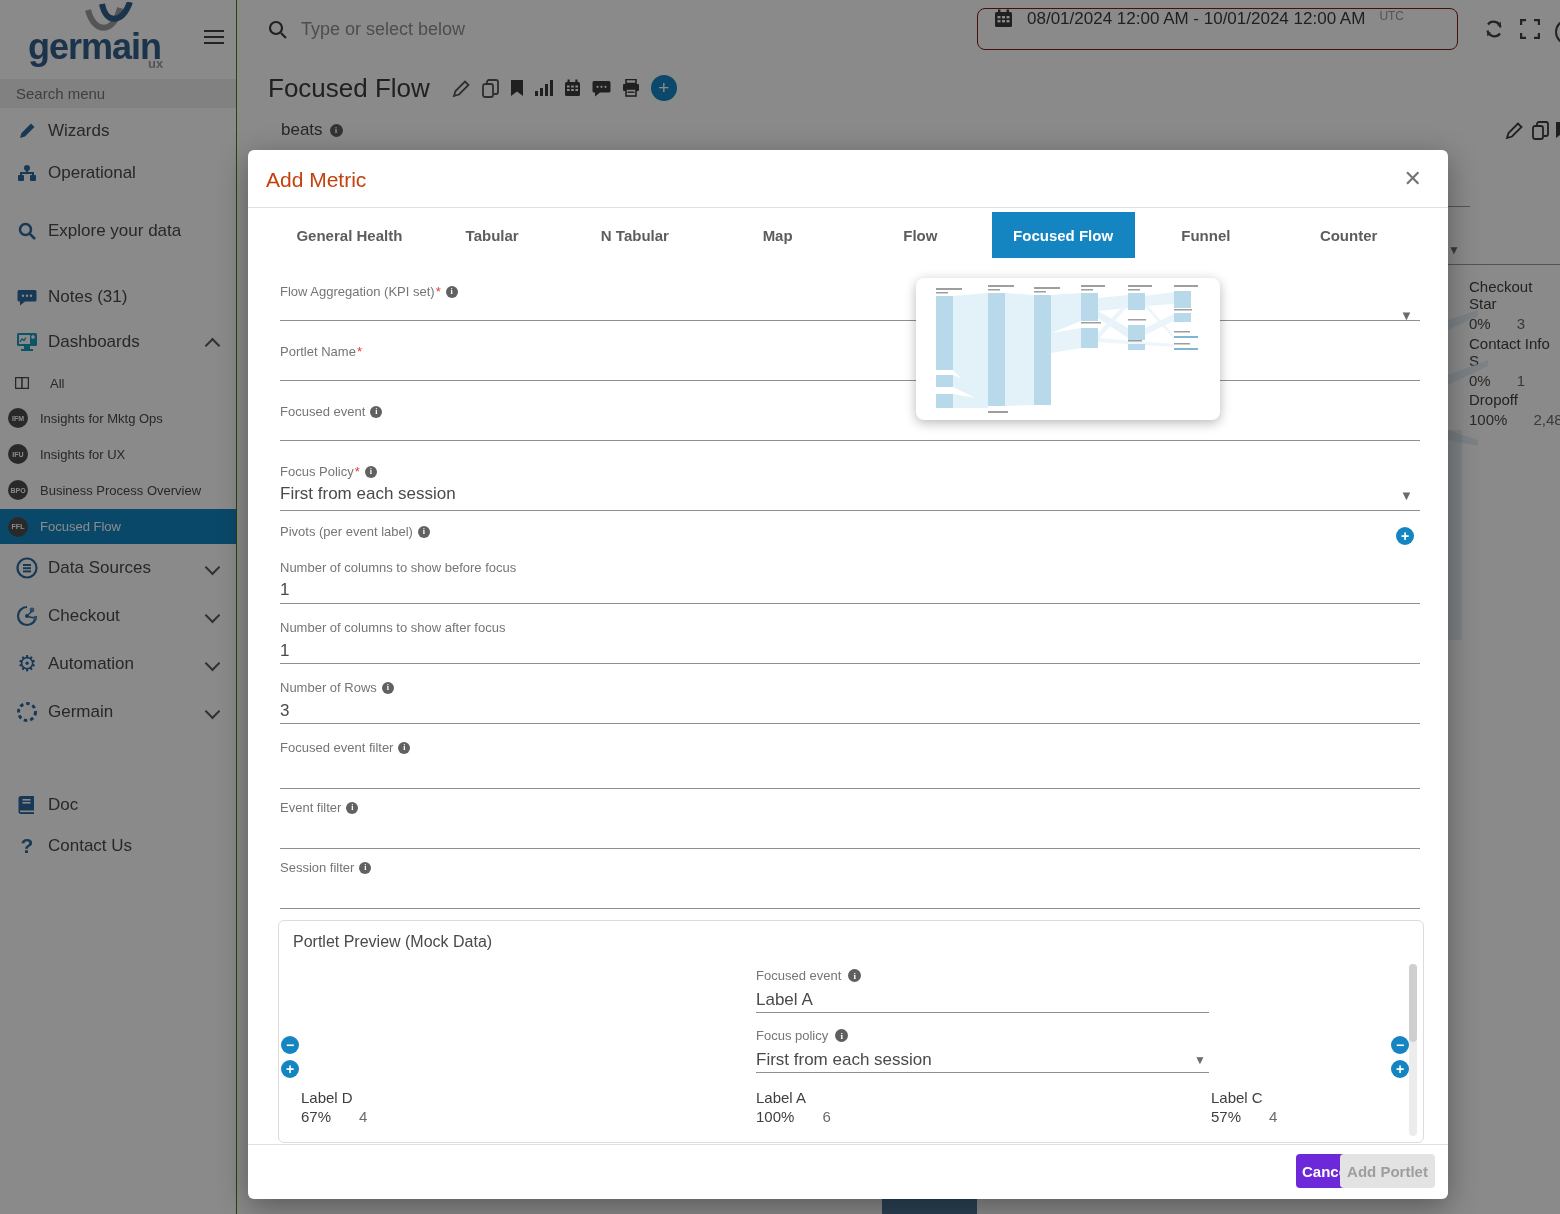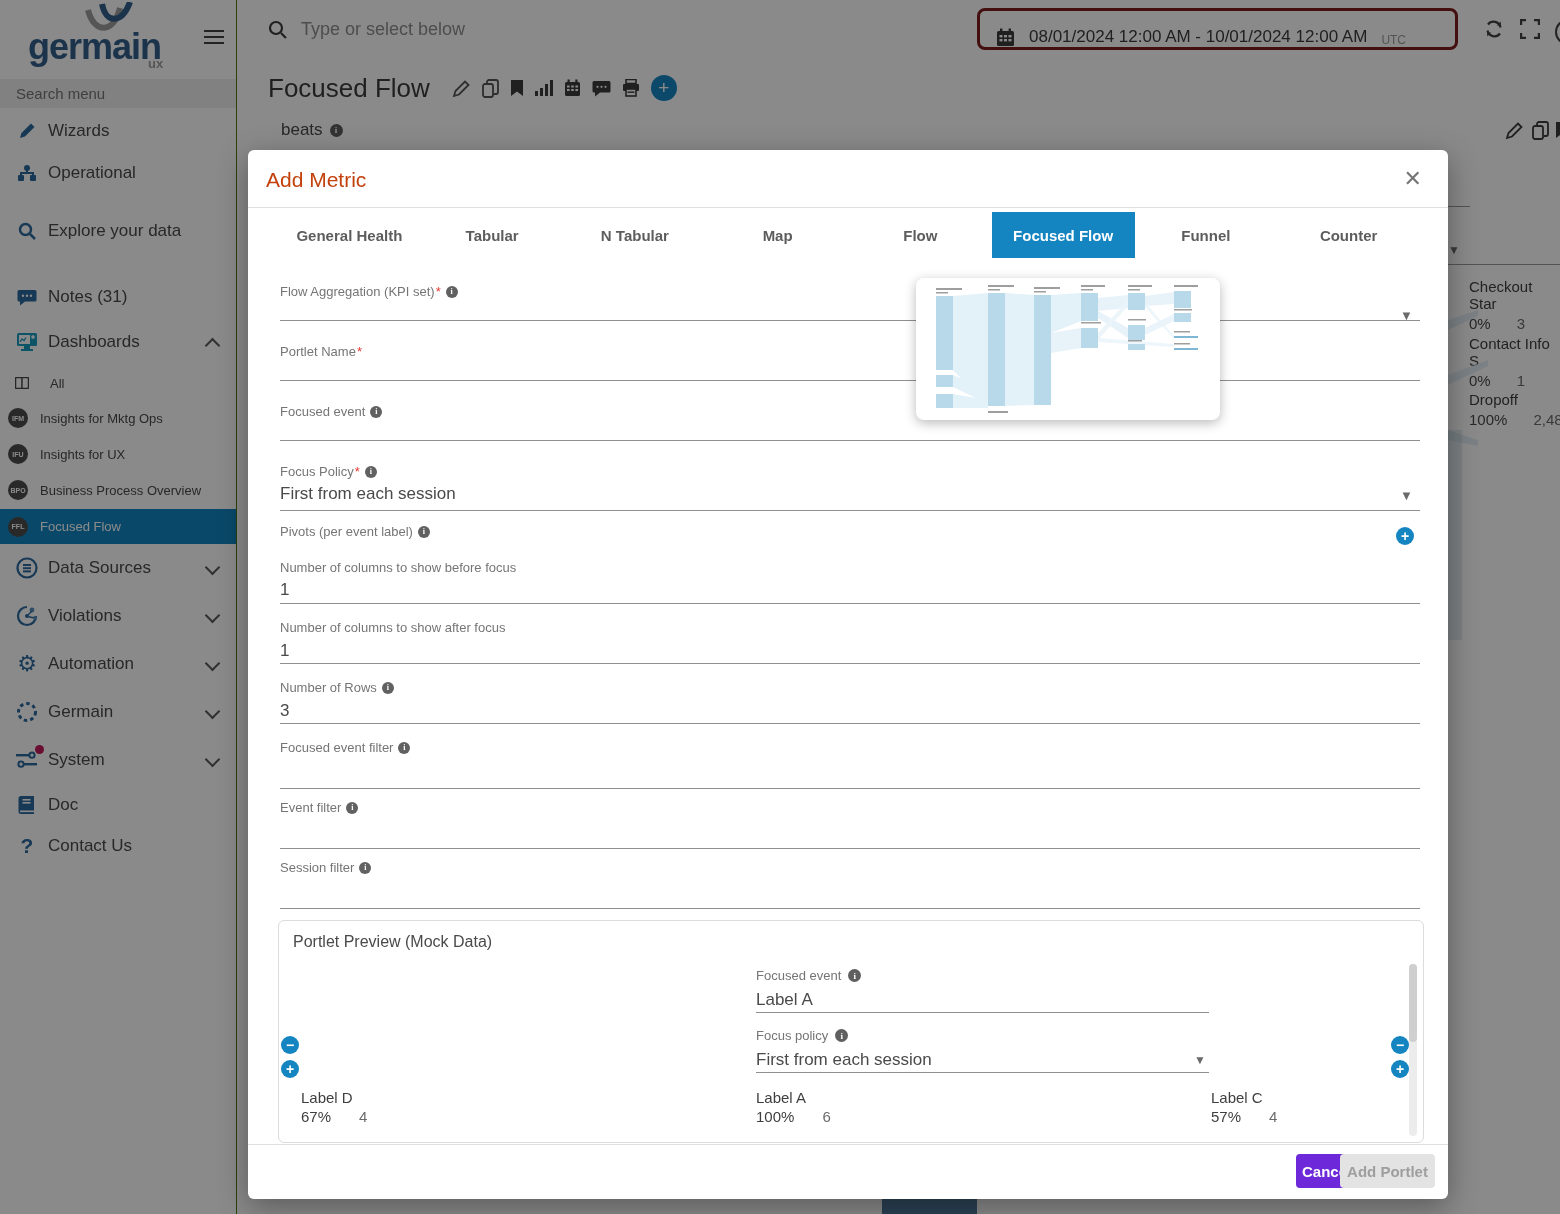--- a/index.html
+++ b/index.html
@@ -26,22 +26,22 @@
   .sitem.selected{background:#1486c2;}
   .sitem.selected .slabel{color:#fff;}
   .chev{position:absolute;right:18px;width:9px;height:9px;border-right:2px solid #5a5a5a;border-bottom:2px solid #5a5a5a;}
   .chev.down{transform:rotate(45deg);top:14px;}
   .chev.up{transform:rotate(-135deg);top:18px;}
   
   .main{position:absolute;left:237px;top:0;right:0;height:1214px;background:#fff;}
   .top-search{position:absolute;left:31px;top:10px;width:660px;height:38px;display:flex;align-items:center;}
   .top-search input{border:none;outline:none;font-size:18px;color:#333;width:560px;margin-left:12px;font-family:"Liberation Sans",sans-serif;}
   .top-search input::placeholder{color:#8f8f8f;}
-  .datebox{position:absolute;left:740px;top:8px;width:481px;height:42px;border:3px solid #7f1d1d;border-radius:8px;
-           display:flex;align-items:flex-end;box-sizing:border-box;cursor:pointer;}
+  .datebox{position:absolute;left:740px;top:8px;width:481px;height:42px;border:1px solid #7f1d1d;border-radius:8px;
+           display:flex;align-items:flex-start;box-sizing:border-box;cursor:pointer;}
   .datetext{font-size:17px;color:#3c3c3c;margin-left:14px;white-space:nowrap;}
   .tz{font-size:12px;color:#9a9a9a;margin-left:14px;}
   .tb-icon{position:absolute;top:19px;color:#424242;}
   .title-row{position:absolute;left:31px;top:68px;height:40px;display:flex;align-items:center;}
   .page-title{font-size:26px;color:#3c3c3c;}
   .t-icons{display:flex;align-items:center;margin-left:22px;color:#555;}
   .t-icons > *{margin-right:11px;cursor:pointer;display:flex;align-items:center;}
   .plus-circle{width:26px;height:26px;border-radius:50%;background:#1585c2;color:#fff;font-size:19px;
                display:flex;align-items:center;justify-content:center;cursor:pointer;}
   .beats-row{position:absolute;left:44px;top:120px;display:flex;align-items:center;font-size:17px;color:#4a4a4a;}
@@ -208,48 +208,35 @@
       <div class="mitem" style="top:596px">
         <span class="micon">
           <svg width="22" height="22" viewBox="0 0 22 22">
               <path d="M11 2a9 9 0 109 9" stroke="#2d6a9f" stroke-width="2.2" fill="none"></path>
               <circle cx="11" cy="11" r="2" fill="#2d6a9f"></circle>
               <circle cx="16" cy="5" r="2.4" fill="#5a8fc0"></circle>
               <circle cx="19" cy="13" r="2" fill="#5a8fc0"></circle>
               <path d="M12 10l4-4M12.5 11.8l5 1" stroke="#2d6a9f" stroke-width="1.4"></path>
             </svg>
           </span>
-        <span class="mlabel">Violations</span>
+        <span class="mlabel">Checkout</span>
         <span class="chev down"></span>
       </div>
       <div class="mitem" style="top:644px">
         <span class="micon" style="font-size:22px;color:#2d6a9f">⚙</span>
         <span class="mlabel">Automation</span>
         <span class="chev down"></span>
       </div>
       <div class="mitem" style="top:692px">
         <span class="micon">
           <svg width="22" height="22" viewBox="0 0 22 22">
               <circle cx="11" cy="11" r="8.5" fill="none" stroke="#2d6a9f" stroke-width="3" stroke-dasharray="3.5 3"></circle>
             </svg>
           </span>
         <span class="mlabel">Germain</span>
-        <span class="chev down"></span>
-      </div>
-      <div class="mitem" style="top:740px">
-        <span class="micon" style="position:relative">
-          <svg width="24" height="22" viewBox="0 0 24 22">
-              <rect x="1" y="5" width="14" height="2.4" fill="#2d6a9f"></rect>
-              <circle cx="17" cy="6.2" r="2.6" fill="none" stroke="#2d6a9f" stroke-width="2"></circle>
-              <rect x="8" y="14" width="14" height="2.4" fill="#2d6a9f"></rect>
-              <circle cx="6" cy="15.2" r="2.6" fill="none" stroke="#2d6a9f" stroke-width="2"></circle>
-            </svg>
-          <span style="position:absolute;right:-2px;top:-4px;width:9px;height:9px;border-radius:50%;background:#c2185b"></span>
-          </span>
-        <span class="mlabel">System</span>
         <span class="chev down"></span>
       </div>
       <div class="mitem" style="top:785px">
         <span class="micon">
           <svg width="18" height="20" viewBox="0 0 18 20">
               <path d="M3 1h13v18H3a2.5 2.5 0 01-2.5-2.5V3.5A2.5 2.5 0 013 1z" fill="#2d6a9f"></path>
               <rect x="4.5" y="4" width="8" height="1.6" fill="#fff"></rect>
               <rect x="4.5" y="7" width="8" height="1.6" fill="#fff"></rect>
               <rect x="2" y="15.5" width="14" height="1.6" fill="#fff"></rect>
             </svg>

